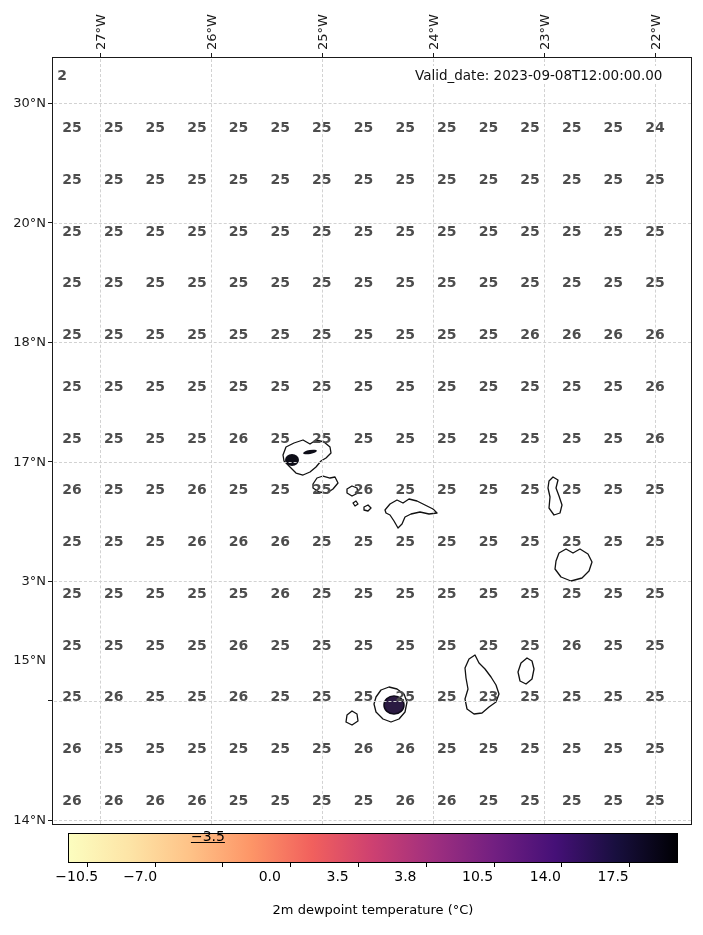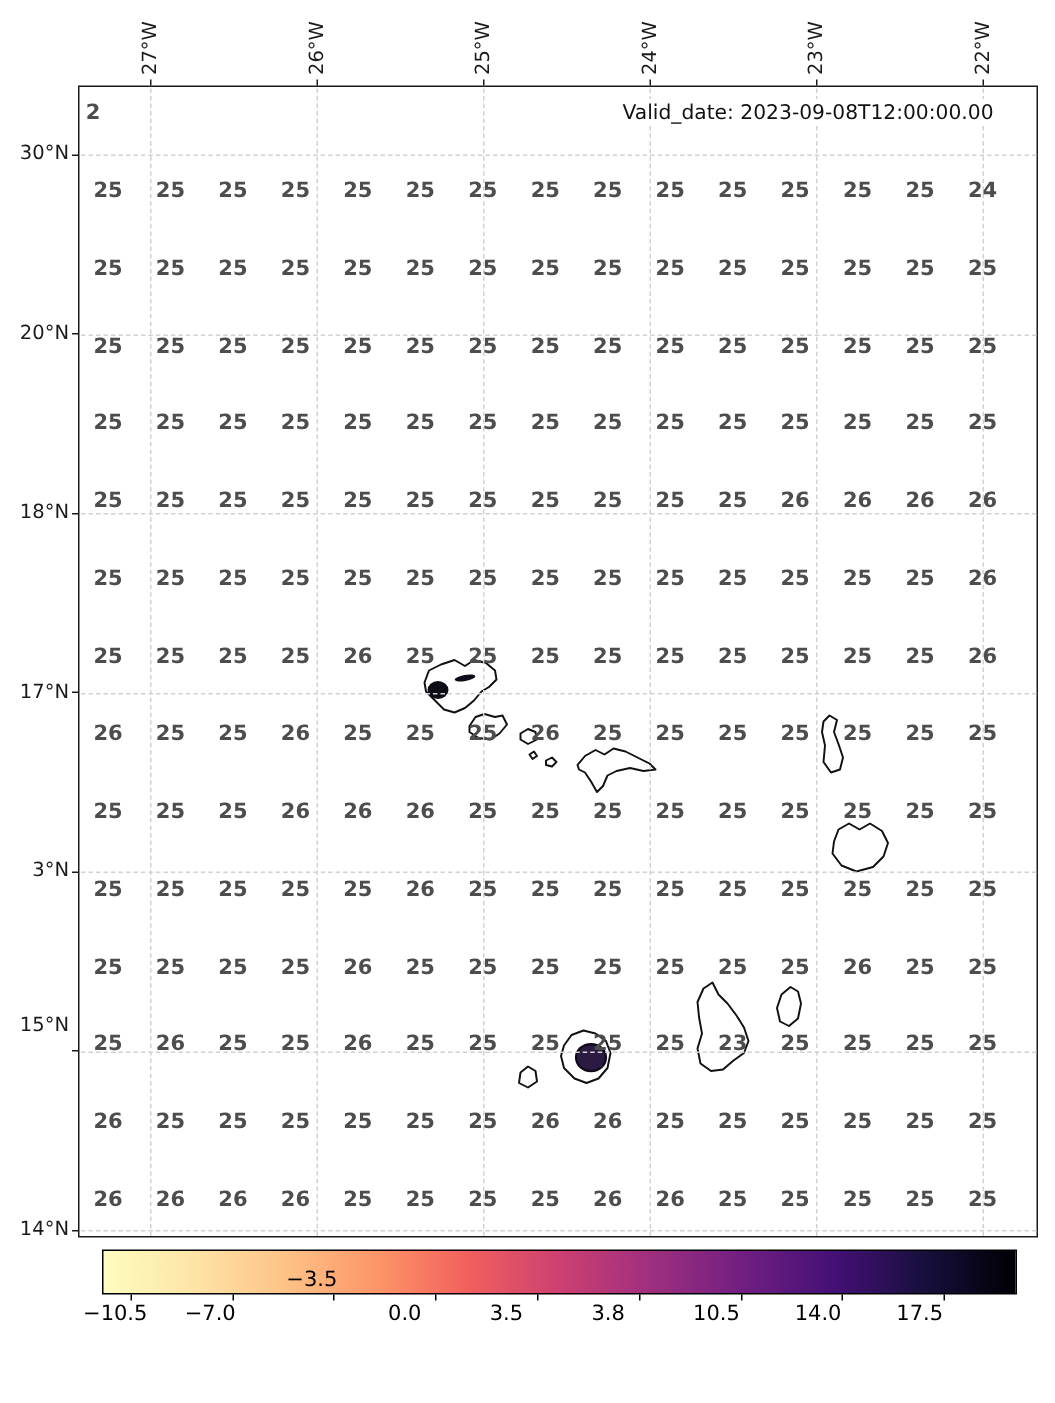--- a/index.html
+++ b/index.html
@@ -45,20 +45,21 @@
       <path d="M556,561 L559,553 L566,549 L573,553 L580,549 L588,554 L592,562 L589,571 L582,578 L571,581 L561,577 L555,569 Z" fill="none" stroke="#111111" stroke-width="1.3" stroke-linejoin="round"></path>
       <path d="M469,659 L475,655 L479,663 L485,669 L491,677 L496,685 L499,694 L496,702 L489,707 L482,713 L474,714 L467,709 L465,699 L468,689 L466,678 L465,668 Z" fill="none" stroke="#111111" stroke-width="1.3" stroke-linejoin="round"></path>
       <path d="M521,663 L527,658 L532,661 L534,669 L532,679 L526,684 L520,681 L518,672 Z" fill="none" stroke="#111111" stroke-width="1.3" stroke-linejoin="round"></path>
       <path d="M376,697 L381,690 L389,687 L397,689 L404,694 L407,702 L405,712 L399,719 L391,722 L383,719 L376,712 L374,704 Z" fill="#ffffff" stroke="#111111" stroke-width="1.3" stroke-linejoin="round"></path>
       <path d="M347,715 L352,711 L357,714 L358,721 L352,725 L346,722 Z" fill="none" stroke="#111111" stroke-width="1.3" stroke-linejoin="round"></path>
       <ellipse cx="292" cy="460" rx="7" ry="6" fill="#0d0d18"></ellipse>
       <ellipse cx="310" cy="452" rx="7" ry="2" fill="#0d0d18" transform="rotate(-10 310 452)"></ellipse>
       <ellipse cx="394" cy="705" rx="10" ry="9" fill="#2b1a42" stroke="#0e0a18" stroke-width="1.5"></ellipse>
     </svg>
     <div id="cbar" style="left: 68px; top: 833px; width: 610px; height: 30px; background: linear-gradient(to right, rgb(252, 253, 191) 0%, rgb(253, 228, 166) 10%, rgb(254, 194, 135) 20%, rgb(253, 149, 103) 30%, rgb(241, 96, 93) 40%, rgb(205, 64, 113) 50%, rgb(159, 47, 127) 60%, rgb(114, 31, 129) 70%, rgb(69, 16, 119) 80%, rgb(24, 15, 62) 90%, rgb(0, 0, 4) 100%);"></div>
+  <div id="cbtitle" style="left:68px; top:902px; width:610px;">2m dewpoint temperature (°C)</div>
 
 <div class="vgrid" style="left: 100px; top: 58.5px; height: 765px;"></div>
     <div class="tick" style="left: 99.5px; top: 52.5px; width: 1px; height: 4px;"></div>
     <div class="tlab" style="left: 92.5px; top: 50px;">27°W</div>
     <div class="vgrid" style="left: 211px; top: 58.5px; height: 765px;"></div>
     <div class="tick" style="left: 210.5px; top: 52.5px; width: 1px; height: 4px;"></div>
     <div class="tlab" style="left: 203.5px; top: 50px;">26°W</div>
     <div class="vgrid" style="left: 322px; top: 58.5px; height: 765px;"></div>
     <div class="tick" style="left: 321.5px; top: 52.5px; width: 1px; height: 4px;"></div>
     <div class="tlab" style="left: 314.5px; top: 50px;">25°W</div>
@@ -81,21 +82,21 @@
     <div class="tick" style="left: 47.5px; top: 341.5px; width: 4px; height: 1px;"></div>
     <div class="llab" style="top: 334px;">18°N</div>
     <div class="hgrid" style="left: 53.5px; top: 461.5px; width: 637px;"></div>
     <div class="tick" style="left: 47.5px; top: 461px; width: 4px; height: 1px;"></div>
     <div class="llab" style="top: 453.5px;">17°N</div>
     <div class="hgrid" style="left: 53.5px; top: 581px; width: 637px;"></div>
     <div class="tick" style="left: 47.5px; top: 580.5px; width: 4px; height: 1px;"></div>
     <div class="llab" style="top: 573px;">3°N</div>
     <div class="hgrid" style="left: 53.5px; top: 700.5px; width: 637px;"></div>
     <div class="tick" style="left: 47.5px; top: 700px; width: 4px; height: 1px;"></div>
-    <div class="llab" style="top: 676px;">15°N</div>
+    <div class="llab" style="top: 652px;">15°N</div>
     <div class="hgrid" style="left: 53.5px; top: 820px; width: 637px;"></div>
     <div class="tick" style="left: 47.5px; top: 819.5px; width: 4px; height: 1px;"></div>
     <div class="llab" style="top: 812px;">14°N</div>
     <div class="num" style="left: 72px; top: 127px;">25</div>
     <div class="num" style="left: 113.643px; top: 127px;">25</div>
     <div class="num" style="left: 155.286px; top: 127px;">25</div>
     <div class="num" style="left: 196.929px; top: 127px;">25</div>
     <div class="num" style="left: 238.572px; top: 127px;">25</div>
     <div class="num" style="left: 280.215px; top: 127px;">25</div>
     <div class="num" style="left: 321.858px; top: 127px;">25</div>
@@ -300,21 +301,21 @@
     <div class="num" style="left: 488.43px; top: 799.997px;">25</div>
     <div class="num" style="left: 530.073px; top: 799.997px;">25</div>
     <div class="num" style="left: 571.716px; top: 799.997px;">25</div>
     <div class="num" style="left: 613.359px; top: 799.997px;">25</div>
     <div class="num" style="left: 655.002px; top: 799.997px;">25</div>
     <div class="cbtick" style="left: 86.8651px; top: 863px;"></div>
     <div class="cblab" style="left: 55.3651px; top: 868px;">−10.5</div>
     <div class="cbtick" style="left: 154.643px; top: 863px;"></div>
     <div class="cblab" style="left: 123.143px; top: 868px;">−7.0</div>
     <div class="cbtick" style="left: 222.421px; top: 863px;"></div>
-    <div class="cblab" style="left: 190.921px; top: 845px;">−3.5</div>
+    <div class="cblab" style="left: 190.921px; top: 828px; text-decoration: underline;">−3.5</div>
     <div class="cbtick" style="left: 290.198px; top: 863px;"></div>
     <div class="cblab" style="left: 258.698px; top: 868px;">0.0</div>
     <div class="cbtick" style="left: 357.976px; top: 863px;"></div>
     <div class="cblab" style="left: 326.476px; top: 868px;">3.5</div>
     <div class="cbtick" style="left: 425.754px; top: 863px;"></div>
     <div class="cblab" style="left: 394.254px; top: 868px;">3.8</div>
     <div class="cbtick" style="left: 493.532px; top: 863px;"></div>
     <div class="cblab" style="left: 462.032px; top: 868px;">10.5</div>
     <div class="cbtick" style="left: 561.31px; top: 863px;"></div>
     <div class="cblab" style="left: 529.81px; top: 868px;">14.0</div>

